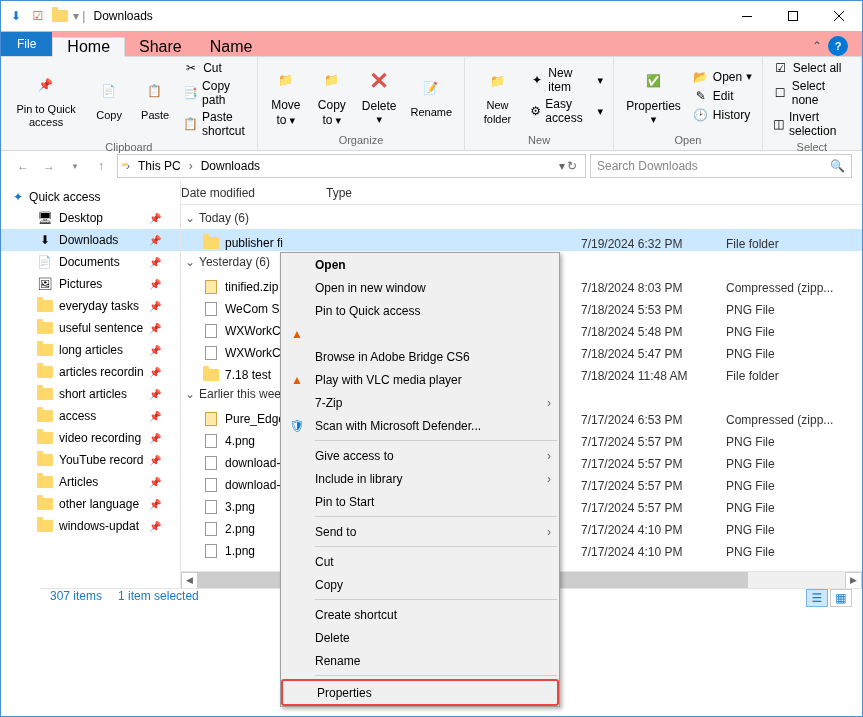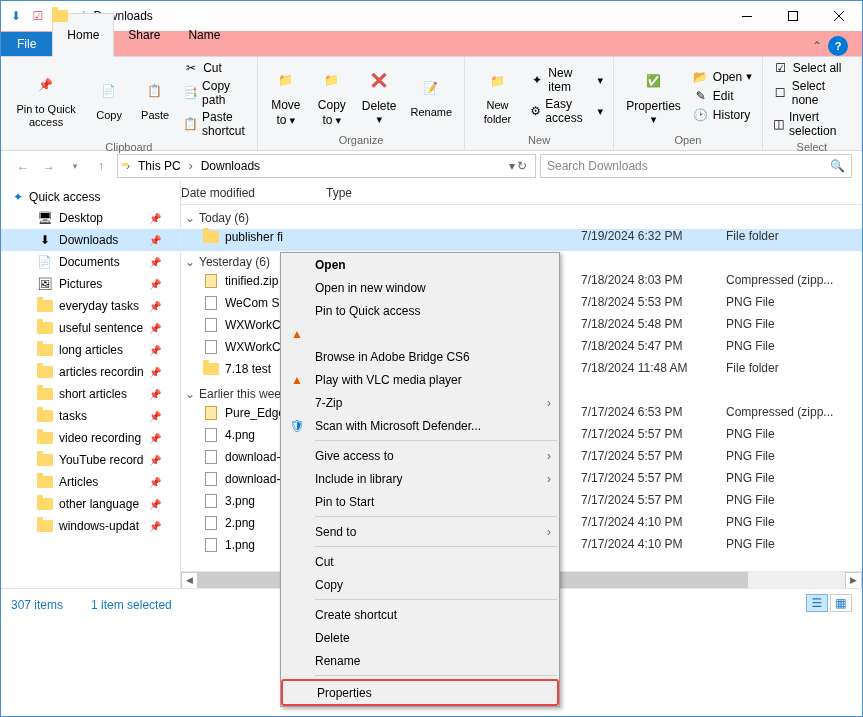--- a/index.html
+++ b/index.html
@@ -9,21 +9,21 @@
 .title-bar { height: 30px; display: flex; align-items: center; background: #fff; }
 .title-icons { display: flex; align-items: center; padding: 0 6px; gap: 4px; }
 .title-icons .ic { width: 18px; height: 18px; display: flex; align-items: center; justify-content: center; }
 .title-text { font-size: 12px; margin-left: 4px; }
 .window-controls { margin-left: auto; display: flex; }
 .window-controls .btn { width: 46px; height: 30px; display: flex; align-items: center; justify-content: center; }
 
 
 .menu-tabs { height: 26px; display: flex; align-items: flex-end; background: #fca5a5; border-bottom: 1px solid #dadada; }
 .file-tab { background: #1979ca; color: #fff; padding: 5px 16px; font-size: 12px; }
-.tab { padding: 14px 14px; font-size: 12px; }
+.tab { padding: 0 14px; font-size: 16px; }
 .tab.active { background: #f5f6f7; border: 1px solid #dadada; border-bottom: 1px solid #f5f6f7; margin-bottom: -1px; }
 .help-icon { margin-left: auto; width: 20px; height: 20px; background: #0078d7; border-radius: 50%; color: #fff; display: flex; align-items: center; justify-content: center; margin-right: 8px; font-weight: bold; font-size: 11px; }
 
 
 .ribbon { height: 94px; background: #f5f6f7; display: flex; border-bottom: 1px solid #dadada; }
 .ribbon-group { border-right: 1px solid #e1e1e1; display: flex; flex-direction: column; padding: 2px 6px; }
 .ribbon-group-content { flex: 1; display: flex; align-items: center; gap: 2px; }
 .ribbon-group-label { text-align: center; font-size: 11px; color: #666; padding: 2px 0; }
 .ribbon-big-btn { display: flex; flex-direction: column; align-items: center; padding: 2px 6px; gap: 2px; }
 .ribbon-big-btn .ic { width: 32px; height: 32px; display: flex; align-items: center; justify-content: center; }
@@ -33,55 +33,55 @@
 .ribbon-small-btn .ic { width: 16px; height: 16px; display: flex; align-items: center; justify-content: center; }
 
 
 .address-bar { height: 30px; display: flex; align-items: center; padding: 2px 10px; gap: 4px; background: #fff; }
 .nav-arrows { display: flex; align-items: center; gap: 2px; }
 .nav-arrows .arr { width: 24px; height: 24px; display: flex; align-items: center; justify-content: center; color: #888; }
 .breadcrumb { flex: 1; border: 1px solid #ccc; height: 24px; display: flex; align-items: center; padding: 0 4px; gap: 2px; }
 .breadcrumb .crumb { padding: 0 4px; font-size: 12px; }
 .breadcrumb .sep::after { content: '›'; color: #666; padding: 0 2px; }
 .breadcrumb .end { margin-left: auto; display: flex; gap: 2px; padding-right: 4px; }
-.search-box { width: 312px; border: 1px solid #ccc; height: 24px; display: flex; align-items: center; padding: 0 6px; color: #888; justify-content: space-between; }
+.search-box { width: 262px; border: 1px solid #ccc; height: 24px; display: flex; align-items: center; padding: 0 6px; color: #888; justify-content: space-between; }
 
 
 .main { display: flex; height: 407px; position: relative; }
 .sidebar { width: 180px; border-right: 1px solid #e5e5e5; overflow: hidden; padding-top: 6px; }
 .sidebar-item { display: flex; align-items: center; padding: 3px 8px 3px 20px; gap: 6px; font-size: 12px; }
 .sidebar-item.sel { background: #cce8ff; }
 .sidebar-item .ic { width: 16px; height: 16px; display: flex; align-items: center; justify-content: center; }
 .sidebar-item.indent { padding-left: 36px; position: relative; }
 .pin { position: absolute; right: 18px; color: #888; font-size: 10px; }
 .sidebar-item.qa { padding-left: 12px; }
 
 .content { flex: 1; position: relative; overflow: hidden; }
 .col-headers { display: flex; border-bottom: 1px solid #e5e5e5; height: 24px; align-items: center; font-size: 12px; color: #333; }
 .col-name { width: 400px; padding-left: 18px; }
 .col-date { width: 145px; }
 .col-type { flex: 1; }
 
 .file-list { padding-top: 2px; }
 .group-header { display: flex; align-items: center; padding: 4px 0 4px 4px; font-size: 12px; color: #333; }
 .group-header .chev { width: 14px; color: #666; }
-.file-row { display: flex; align-items: flex-start; height: 22px; font-size: 12px; }
+.file-row { display: flex; align-items: flex-end; height: 22px; font-size: 12px; }
 .file-row.sel { background: #cce8ff; }
 .file-row .fname { width: 400px; display: flex; align-items: center; gap: 6px; padding-left: 22px; }
 .file-row .fic { width: 16px; height: 16px; display: flex; align-items: center; justify-content: center; }
 .file-row .fdate { width: 145px; color: #333; }
 .file-row .ftype { flex: 1; color: #333; }
 
 .hscroll { height: 17px; border-top: 1px solid #e5e5e5; display: flex; align-items: center; }
 .hscroll .arrow { width: 17px; height: 17px; display: flex; align-items: center; justify-content: center; border: 1px solid #ccc; color: #666; font-size: 9px; }
 .hscroll .track { flex: 1; background: #f0f0f0; height: 17px; position: relative; }
 .hscroll .thumb { position: absolute; left: 0; top: 0; bottom: 0; width: 85%; background: #cdcdcd; }
 
 
-.status-bar { height: 24px; border-top: 1px solid #e5e5e5; display: flex; align-items: flex-end; padding: 0 10px; font-size: 12px; color: #1979ca; gap: 28px; }
+.status-bar { height: 24px; border-top: 1px solid #e5e5e5; display: flex; align-items: flex-start; padding: 0 10px; font-size: 12px; color: #1979ca; gap: 16px; margin-left: 39px; }
 .status-bar .view-btns { margin-left: auto; display: flex; gap: 2px; }
 .status-bar .vbtn { width: 22px; height: 18px; border: 1px solid #ccc; display: flex; align-items: center; justify-content: center; }
 .status-bar .vbtn.active { background: #cce8ff; border-color: #7ab7e8; }
 
 
 .context-menu { position: absolute; left: 279px; top: 251px; width: 280px; background: #f0f0f0; border: 1px solid #a0a0a0; box-shadow: 2px 2px 4px rgba(0,0,0,0.3); z-index: 100; }
 .context-menu .mi { display: flex; align-items: center; height: 23px; padding: 0 8px 0 34px; font-size: 12px; position: relative; }
 .context-menu .mi.bold { font-weight: 600; }
 .context-menu .mi .mic { position: absolute; left: 6px; width: 20px; height: 20px; display: flex; align-items: center; justify-content: center; }
 .context-menu .mi .arrow { margin-left: auto; color: #666; }
@@ -331,21 +331,21 @@
           <span class="ic">
             <span class="folder-ic"></span>
           </span>
           <span>short articles</span>
           <span class="pin">📌</span>
         </div>
         <div class="sidebar-item indent">
           <span class="ic">
             <span class="folder-ic"></span>
           </span>
-          <span>tasks</span>
+          <span>access</span>
           <span class="pin">📌</span>
         </div>
         <div class="sidebar-item indent">
           <span class="ic">
             <span class="folder-ic"></span>
           </span>
           <span>video recording</span>
           <span class="pin">📌</span>
         </div>
         <div class="sidebar-item indent">

